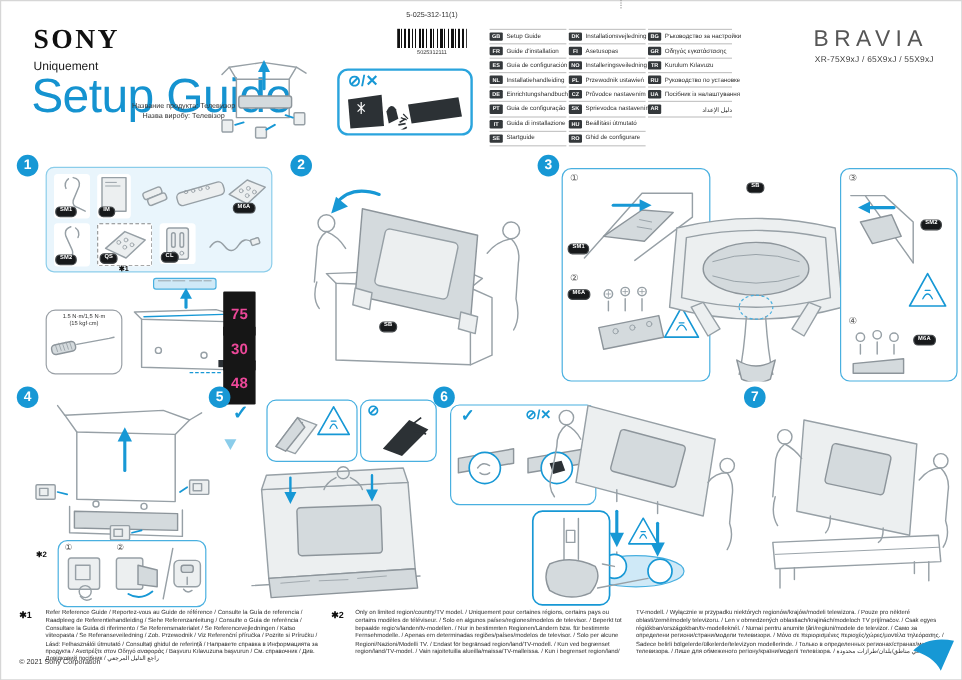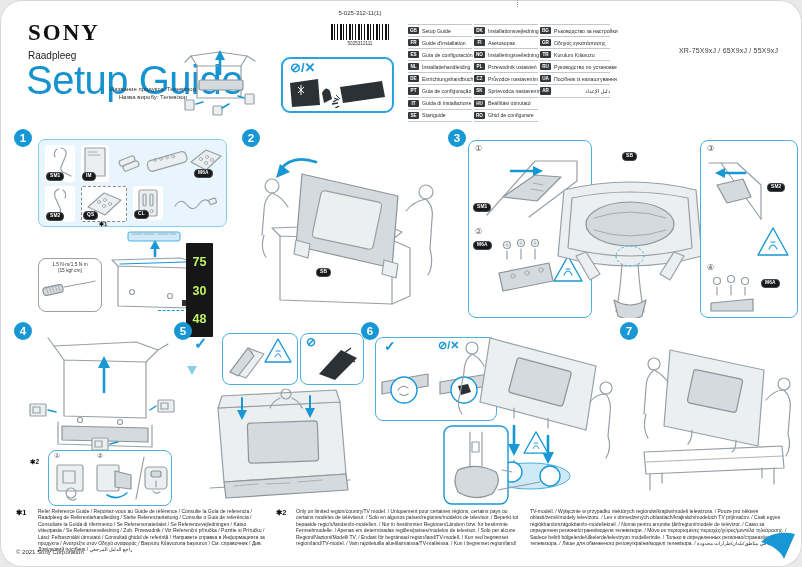--- a/index.html
+++ b/index.html
@@ -1,18 +1,18 @@
 <!DOCTYPE html>
 <html><head>
 <meta charset="utf-8">
 <style>
   html,body{margin:0;padding:0;background:#e9e9e9;}
   #page{position:relative;width:802px;height:567px;background:#fff;margin:0 auto;
         font-family:"Liberation Sans",sans-serif;color:#222;overflow:hidden;
-        box-shadow:inset 0 0 0 1px #d6d6d6;border-radius:22px;}
+        box-shadow:inset 0 0 0 1px #d6d6d6;}
   .abs{position:absolute;}
   
   .sony{font-family:"Liberation Serif",serif;font-weight:700;font-size:23px;letter-spacing:2px;color:#101010;}
   .television{font-size:10px;color:#1c1c1c;}
   .setup-title{font-size:40px;color:#1593d0;letter-spacing:-0.5px;}
   .prodnames{font-size:6px;line-height:7.5px;color:#333;text-align:center;}
   .docnum{font-size:6px;color:#333;text-align:center;width:64px;}
   .barcode{width:58px;height:16px;background:repeating-linear-gradient(90deg,#111 0 2px,#fff 2px 3px,#111 3px 4px,#fff 4px 6px,#111 6px 7px,#fff 7px 9px);}
   .barcode-digits{font-size:4.6px;color:#333;text-align:center;width:58px;}
   .warnbox{width:109px;height:52px;border:2.5px solid #2aa4dd;border-radius:9px;background:#fff;}
@@ -29,21 +29,21 @@
   .lar{flex:1;text-align:right;}
   
   .stepnum{width:18px;height:18px;border-radius:50%;background:#1798d5;color:#fff;font-weight:700;
            font-size:11.5px;display:flex;align-items:center;justify-content:center;}
   .bluebox{background:#e9f5fc;border:1.5px solid #8bcdea;border-radius:7px;}
   .panel{background:#fff;border:1.3px solid #49b0e0;border-radius:8px;}
   .cell{position:absolute;background:#fff;border-radius:3px;}
   .cell-dash{position:absolute;background:#fff;border:0.8px dashed #8a8a8a;border-radius:2px;}
   .pill{position:absolute;background:#17191b;color:#fff;font-weight:700;font-size:4.8px;
         padding:1px 3px;border-radius:4px;line-height:1;letter-spacing:0.2px;border:0.5px solid #44484b;}
-  .sizebadge{width:27px;height:37px;background:#161616;color:#bef264;font-weight:700;font-size:12.5px;
+  .sizebadge{width:27px;height:37px;background:#161616;color:#ec4899;font-weight:700;font-size:12.5px;
              display:flex;align-items:center;justify-content:center;border-radius:1px;}
   .torque{border:1px solid #9aa0a6;border-radius:8px;background:#fff;}
   .torque-t{font-size:4.8px;color:#333;text-align:center;line-height:6px;padding-top:3px;}
   .check{color:#1798d5;font-size:16px;font-weight:700;}
   .nosym{color:#1798d5;font-weight:700;}
   .subdigit{font-size:8px;color:#555;}
   .fnmark{font-size:7.5px;font-weight:700;color:#111;}
   .fine{font-size:5px;line-height:6.4px;color:#2c2c2c;}
   .copyright{font-size:6px;color:#333;}
   .tail{width:0;height:0;border-left:5px solid transparent;border-right:5px solid transparent;border-top:9px solid #8bcdea;}
@@ -61,21 +61,21 @@
   svg .dash{stroke:#49b0e0;fill:none;stroke-width:1;stroke-dasharray:2.5 2;}
 </style>
 </head>
 <body>
 
 <div id="page">
 
   <div class="abs trim" style="left:517px;top:0;"></div>
 
   <div class="abs sony" style="left:28px;top:20px;">SONY</div>
-  <div class="abs television" style="left:28px;top:50px;">Raadpleeg</div>
+  <div class="abs television" style="left:28px;top:50px;">Uniquement</div>
   <div class="abs setup-title" style="left:26px;top:58px;">Setup Guide</div>
   <div class="abs prodnames" style="left:108px;top:86px;width:90px;">
     <div>Название продукта: Телевизор</div>
     <div>Назва виробу: Телевізор</div>
   </div>
 
   <svg class="abs" style="left:183px;top:36px;" width="76" height="80" viewBox="0 0 76 80">
     <path class="ln" d="M14,30 L14,62 L58,62 L58,30"></path>
     <path class="ln" d="M14,30 L8,20 L36,16 L64,20 L58,30 Z"></path>
     <path class="ln" d="M8,20 L2,26 M64,20 L72,25"></path>
@@ -192,20 +192,21 @@
     <div class="lang-row">
         <span class="lcode">UA</span>
         <span class="llabel">Посібник із налаштування</span>
       </div>
     <div class="lang-row">
         <span class="lcode">AR</span>
         <span class="llabel lar">دليل الإعداد</span>
       </div>
   </div>
 
+  <div class="abs bravia" style="left:678px;top:22px;">BRAVIA</div>
   <div class="abs models" style="left:679px;top:47px;">XR-75X9xJ / 65X9xJ / 55X9xJ</div>
 
   <div class="abs stepnum" style="left:14px;top:129px;">1</div>
   <div class="abs bluebox" style="left:38px;top:139px;width:187px;height:86px;">
 
     <div class="cell" style="left:6px;top:5px;width:30px;height:37px;">
       <svg width="30" height="37" viewBox="0 0 30 37">
         <path class="ln" d="M16,3 q6,1 5,7 l-5,12 q-1,5 4,6 l6,3"></path>
           <path class="ln" d="M12,4 q-4,3 -2,8"></path>
       </svg>

